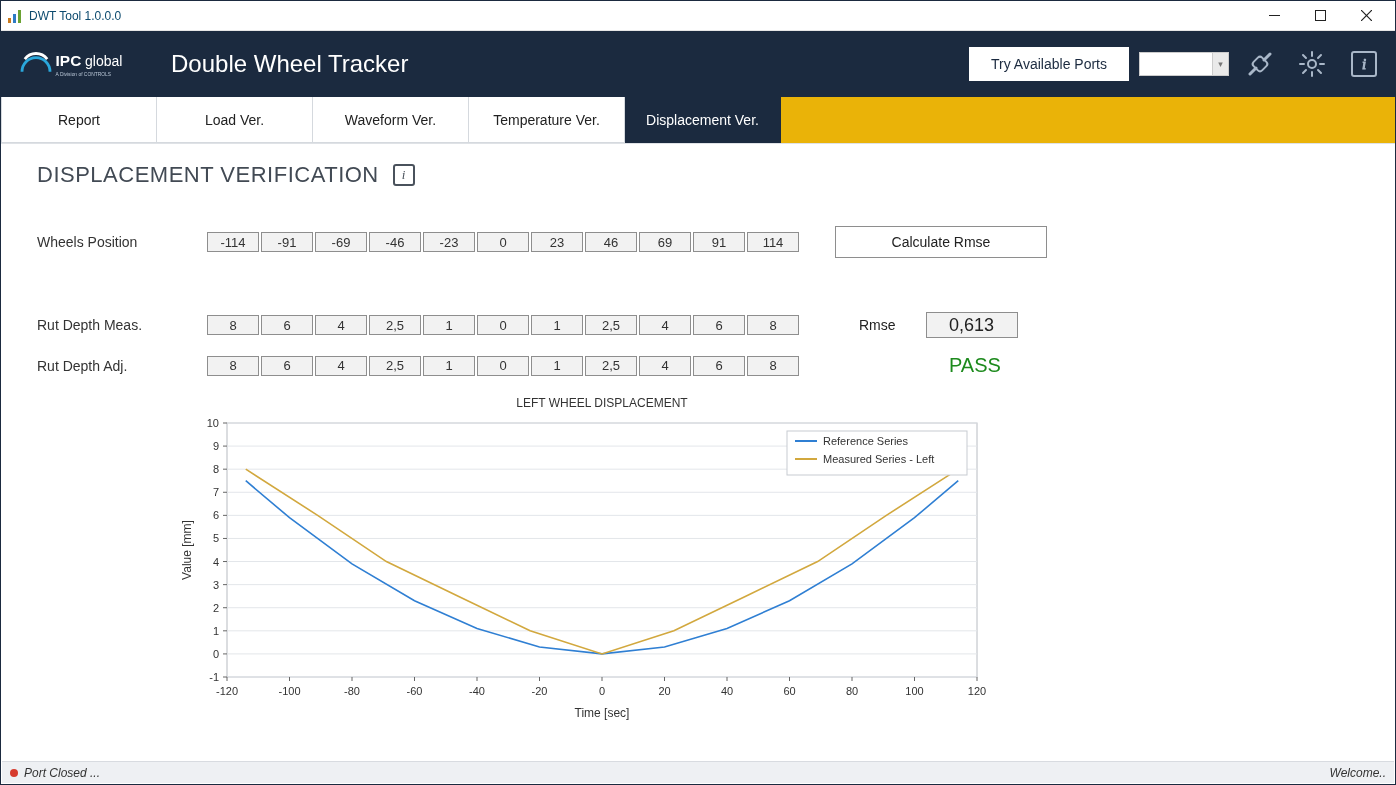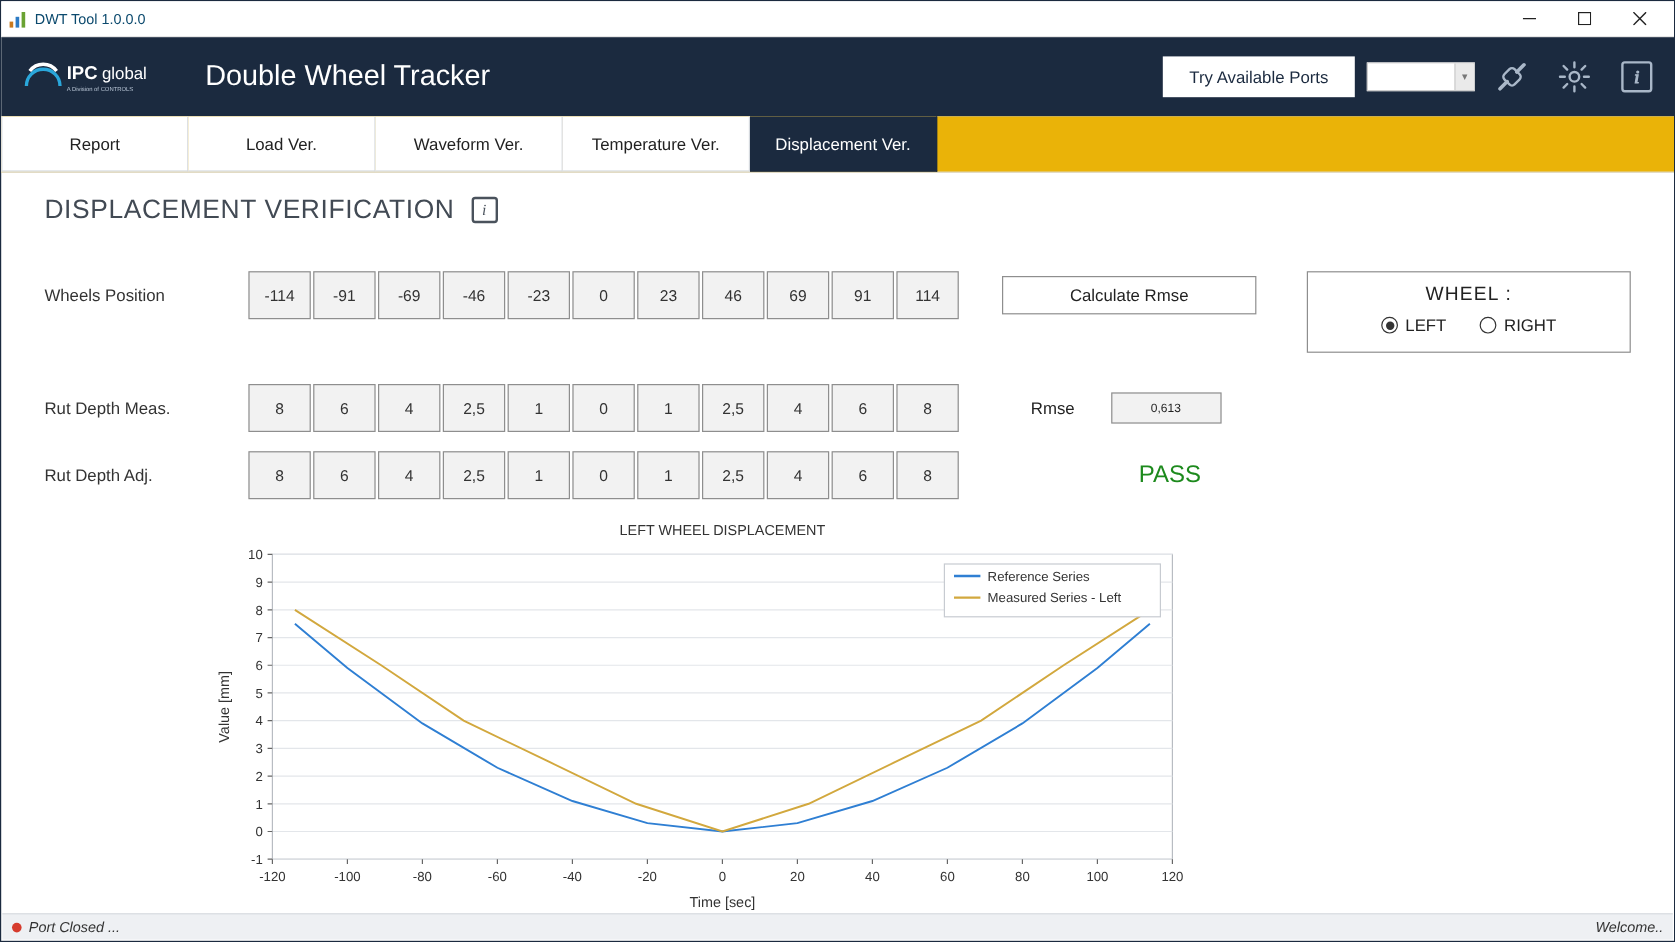--- a/index.html
+++ b/index.html
@@ -38,33 +38,33 @@
   .section-title { font-size:22px; letter-spacing:0.5px; color:#424a54; display:flex; align-items:center; gap:14px; }
   .info-sq { width:22px; height:22px; border:2px solid #4a525c; border-radius:3px; display:flex; align-items:center; justify-content:center; font-family:Georgia,serif; font-style:italic; font-size:13px; color:#4a525c;}
 
   .grid-area { display:flex; margin-top:38px; }
   .left-col { flex:1; }
   .right-col { width:270px; margin-left:40px; }
 
   .row { display:flex; align-items:center; margin-bottom:16px; }
   .rowlabel { width:170px; font-size:14px; color:#333; }
   .cells { display:flex; gap:2px; }
-  .cell { width:52px; height:40px; border:1px solid #8e8e8e; background:#f2f2f2; display:flex; align-items:center; justify-content:center; font-size:13px; color:#333; }
+  .cell { width:52px; height:20px; border:1px solid #8e8e8e; background:#f2f2f2; display:flex; align-items:center; justify-content:center; font-size:13px; color:#333; }
   .rut-row { margin-top:40px; }
   .row + .adj-row { margin-top:6px; }
 
   .calc-btn { width:212px; height:32px; border:1px solid #8e8e8e; background:#fff; font-size:14px; display:flex; align-items:center; justify-content:center; cursor:pointer; }
   .wheel-panel { border:1px solid #8e8e8e; padding:10px 20px 14px; margin-top:0; }
   .wheel-title { text-align:center; font-size:16px; letter-spacing:1px; }
   .radio-row { display:flex; gap:28px; justify-content:center; margin-top:8px; }
   .radio-item { display:flex; align-items:center; gap:6px; font-size:14px; }
   .radio-dot { width:14px; height:14px; border:1.5px solid #333; border-radius:50%; display:flex; align-items:center; justify-content:center; }
   .radio-dot.sel::after { content:""; width:7px; height:7px; background:#333; border-radius:50%; }
   .rmse-label { font-size:14px; }
-  .rmse-box { width:92px; height:26px; border:1px solid #8e8e8e; background:#f2f2f2; display:flex; align-items:center; justify-content:center; font-size:10px; }
+  .rmse-box { width:92px; height:26px; border:1px solid #8e8e8e; background:#f2f2f2; display:flex; align-items:center; justify-content:center; font-size:18px; }
   .pass { color:#1d8a1d; font-size:20px; font-weight:500; margin-top:6px; text-align:center; }
 
   
   .chart-wrapper { margin-top:10px; margin-left:140px; }
   svg.chart text { font-family:"Segoe UI",Arial,sans-serif; }
 
   
   .statusbar { position:absolute; left:1px; right:1px; bottom:1px; height:22px; background:#eef0f3; border-top:1px solid #d8dbe0; display:flex; align-items:center; padding:0 8px; font-size:12px; color:#333;font-style:italic;}
   .status-dot { width:8px; height:8px; border-radius:50%; background:#d63b2d; margin-right:6px; }
   .statusbar .spacer { flex:1;}
@@ -285,35 +285,20 @@
             <path d="M68.75 76.18181818181816 L140.625 122.36363636363637 L209.375 168.54545454545456 L281.25 203.1818181818182 L353.125 237.8181818181818 L425 260.90909090909093 L496.875 237.8181818181818 L568.75 203.1818181818182 L640.625 168.54545454545456 L709.375 122.36363636363637 L781.25 76.18181818181816 " fill="none" stroke="#d2a83e" stroke-width="1.6"></path>
             <rect x="610" y="38" width="180" height="44" fill="#fff" stroke="#c7cbd1"></rect>
             <line x1="618" y1="48" x2="640" y2="48" stroke="#2f7fd3" stroke-width="2"></line>
             <text x="646" y="52" font-size="11" fill="#333">Reference Series</text>
             <line x1="618" y1="66" x2="640" y2="66" stroke="#d2a83e" stroke-width="2"></line>
             <text x="646" y="70" font-size="11" fill="#333">Measured Series - Left</text>
           </svg>
       </div>
     </div>
 
-    <div class="right-col">
-      <div class="wheel-panel">
-        <div class="wheel-title">WHEEL :</div>
-        <div class="radio-row">
-          <div class="radio-item">
-            <span class="radio-dot sel"></span>
-            <span>LEFT</span>
-          </div>
-          <div class="radio-item">
-            <span class="radio-dot"></span>
-            <span>RIGHT</span>
-          </div>
-        </div>
-      </div>
-    </div>
   </div>
 </div>
 
 <div class="statusbar">
   <span class="status-dot"></span>
   <span>Port Closed ...</span>
   <span class="spacer"></span>
   <span>Welcome..</span>
 </div>
 

